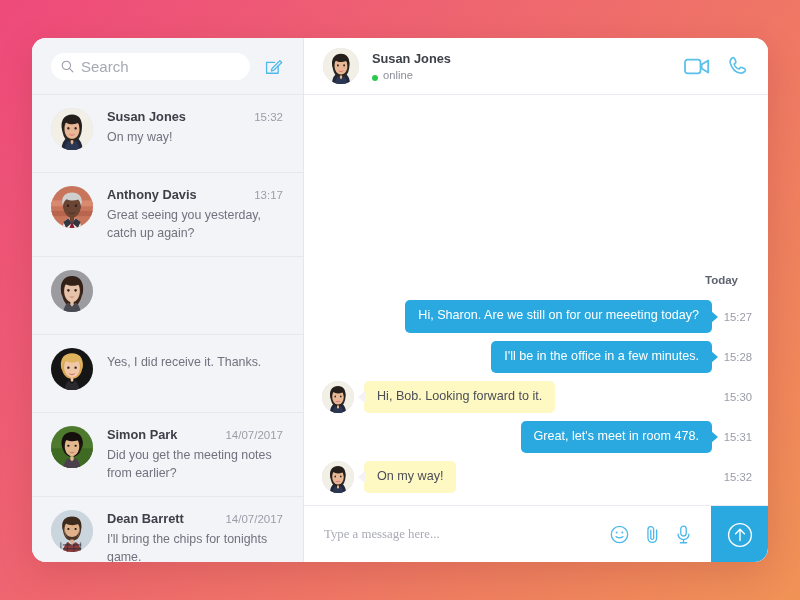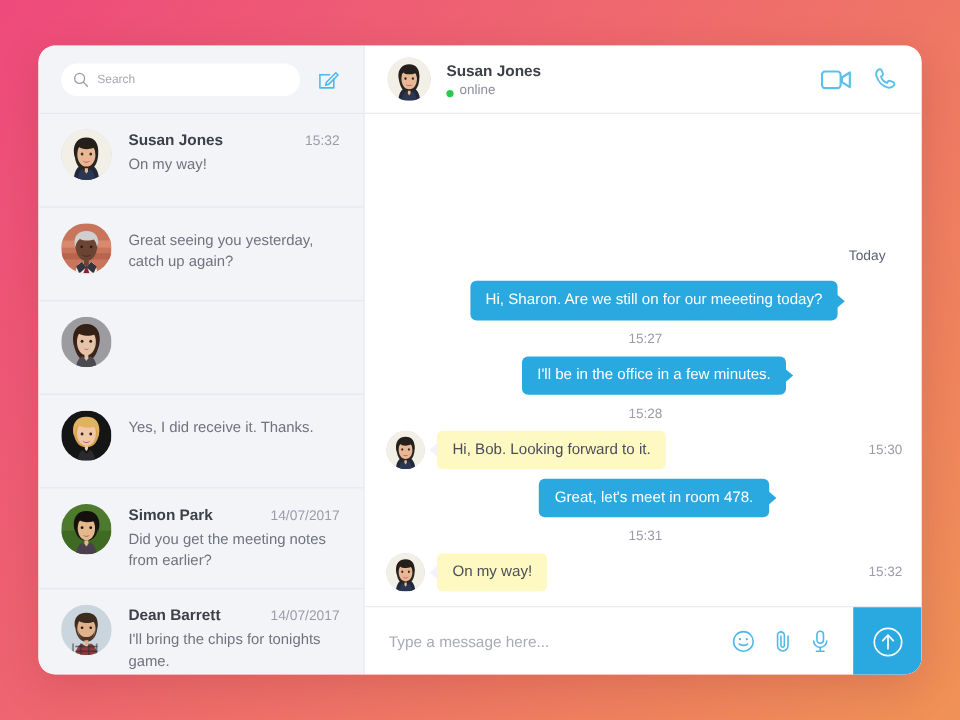--- a/index.html
+++ b/index.html
@@ -63,21 +63,21 @@
     align-items: center;
     padding: 0 10px;
     gap: 7px;
   }
   .search-icon { flex: 0 0 13px; height: 13px; display:block; }
   .search-input {
     border: none;
     outline: none;
     background: transparent;
     font-family: "Liberation Sans", sans-serif;
-    font-size: 10px;
+    font-size: 15px;
     color: #4a4a55;
     width: 100%;
   }
   .search-input::placeholder { color: #a6a8b4; }
 
   .compose-btn {
     margin-left: 14px;
     flex: 0 0 19px;
     height: 19px;
     cursor: pointer;
@@ -199,32 +199,32 @@
     display: flex;
     flex-direction: column;
     justify-content: flex-end;
     padding: 0 0 8px 0;
   }
 
   .day-sep {
     text-align: right;
     padding: 0 30px 10px 0;
     font-size: 11.5px;
-    font-weight: normal;
+    font-weight: bold;
     color: #5f6370;
     margin-top: 37px;
   }
 
   .msg-row {
     display: flex;
     align-items: center;
     padding: 4px 0 4px 18px;
     gap: 10px;
   }
-  .msg-row.out { justify-content: flex-end; padding-right: 0; flex-direction: column; }
+  .msg-row.out { justify-content: flex-end; padding-right: 0; }
 
   .msg-avatar {
     flex: 0 0 32px;
     width: 32px; height: 32px;
     border-radius: 50%;
     overflow: hidden;
     background: #d9dbe4;
   }
   .msg-avatar svg { display:block; width:32px; height:32px; }
 
@@ -282,21 +282,21 @@
     border-top: 1px solid #eaebf0;
     display: flex;
     align-items: center;
     padding-left: 20px;
   }
   .composer-input {
     flex: 1;
     border: none;
     outline: none;
     background: transparent;
-    font-family: Liberation Sans, sans-serif;
+    font-family: Liberation Serif, serif;
     font-size: 12.8px;
     color: #4a4a55;
   }
   .composer-input::placeholder { color: #a9abb6; }
 
   .composer-tools {
     display: flex;
     align-items: center;
     gap: 15px;
     padding: 0 20px 0 10px;
@@ -440,20 +440,24 @@
         </div>
       </div>
 
       <div class="conv-item">
         <div class="avatar">
           <svg viewBox="0 0 64 64">
               <use href="#av-man-gray-hair"></use>
             </svg>
         </div>
         <div class="conv-body">
+          <div class="conv-row1">
+            <span class="conv-name">Anthony Davis</span>
+            <span class="conv-time">13:17</span>
+          </div>
           <div class="conv-preview">Great seeing you yesterday, catch up again?</div>
         </div>
       </div>
 
       <div class="conv-item">
         <div class="avatar">
           <svg viewBox="0 0 64 64">
               <use href="#av-young-woman"></use>
             </svg>
         </div>

